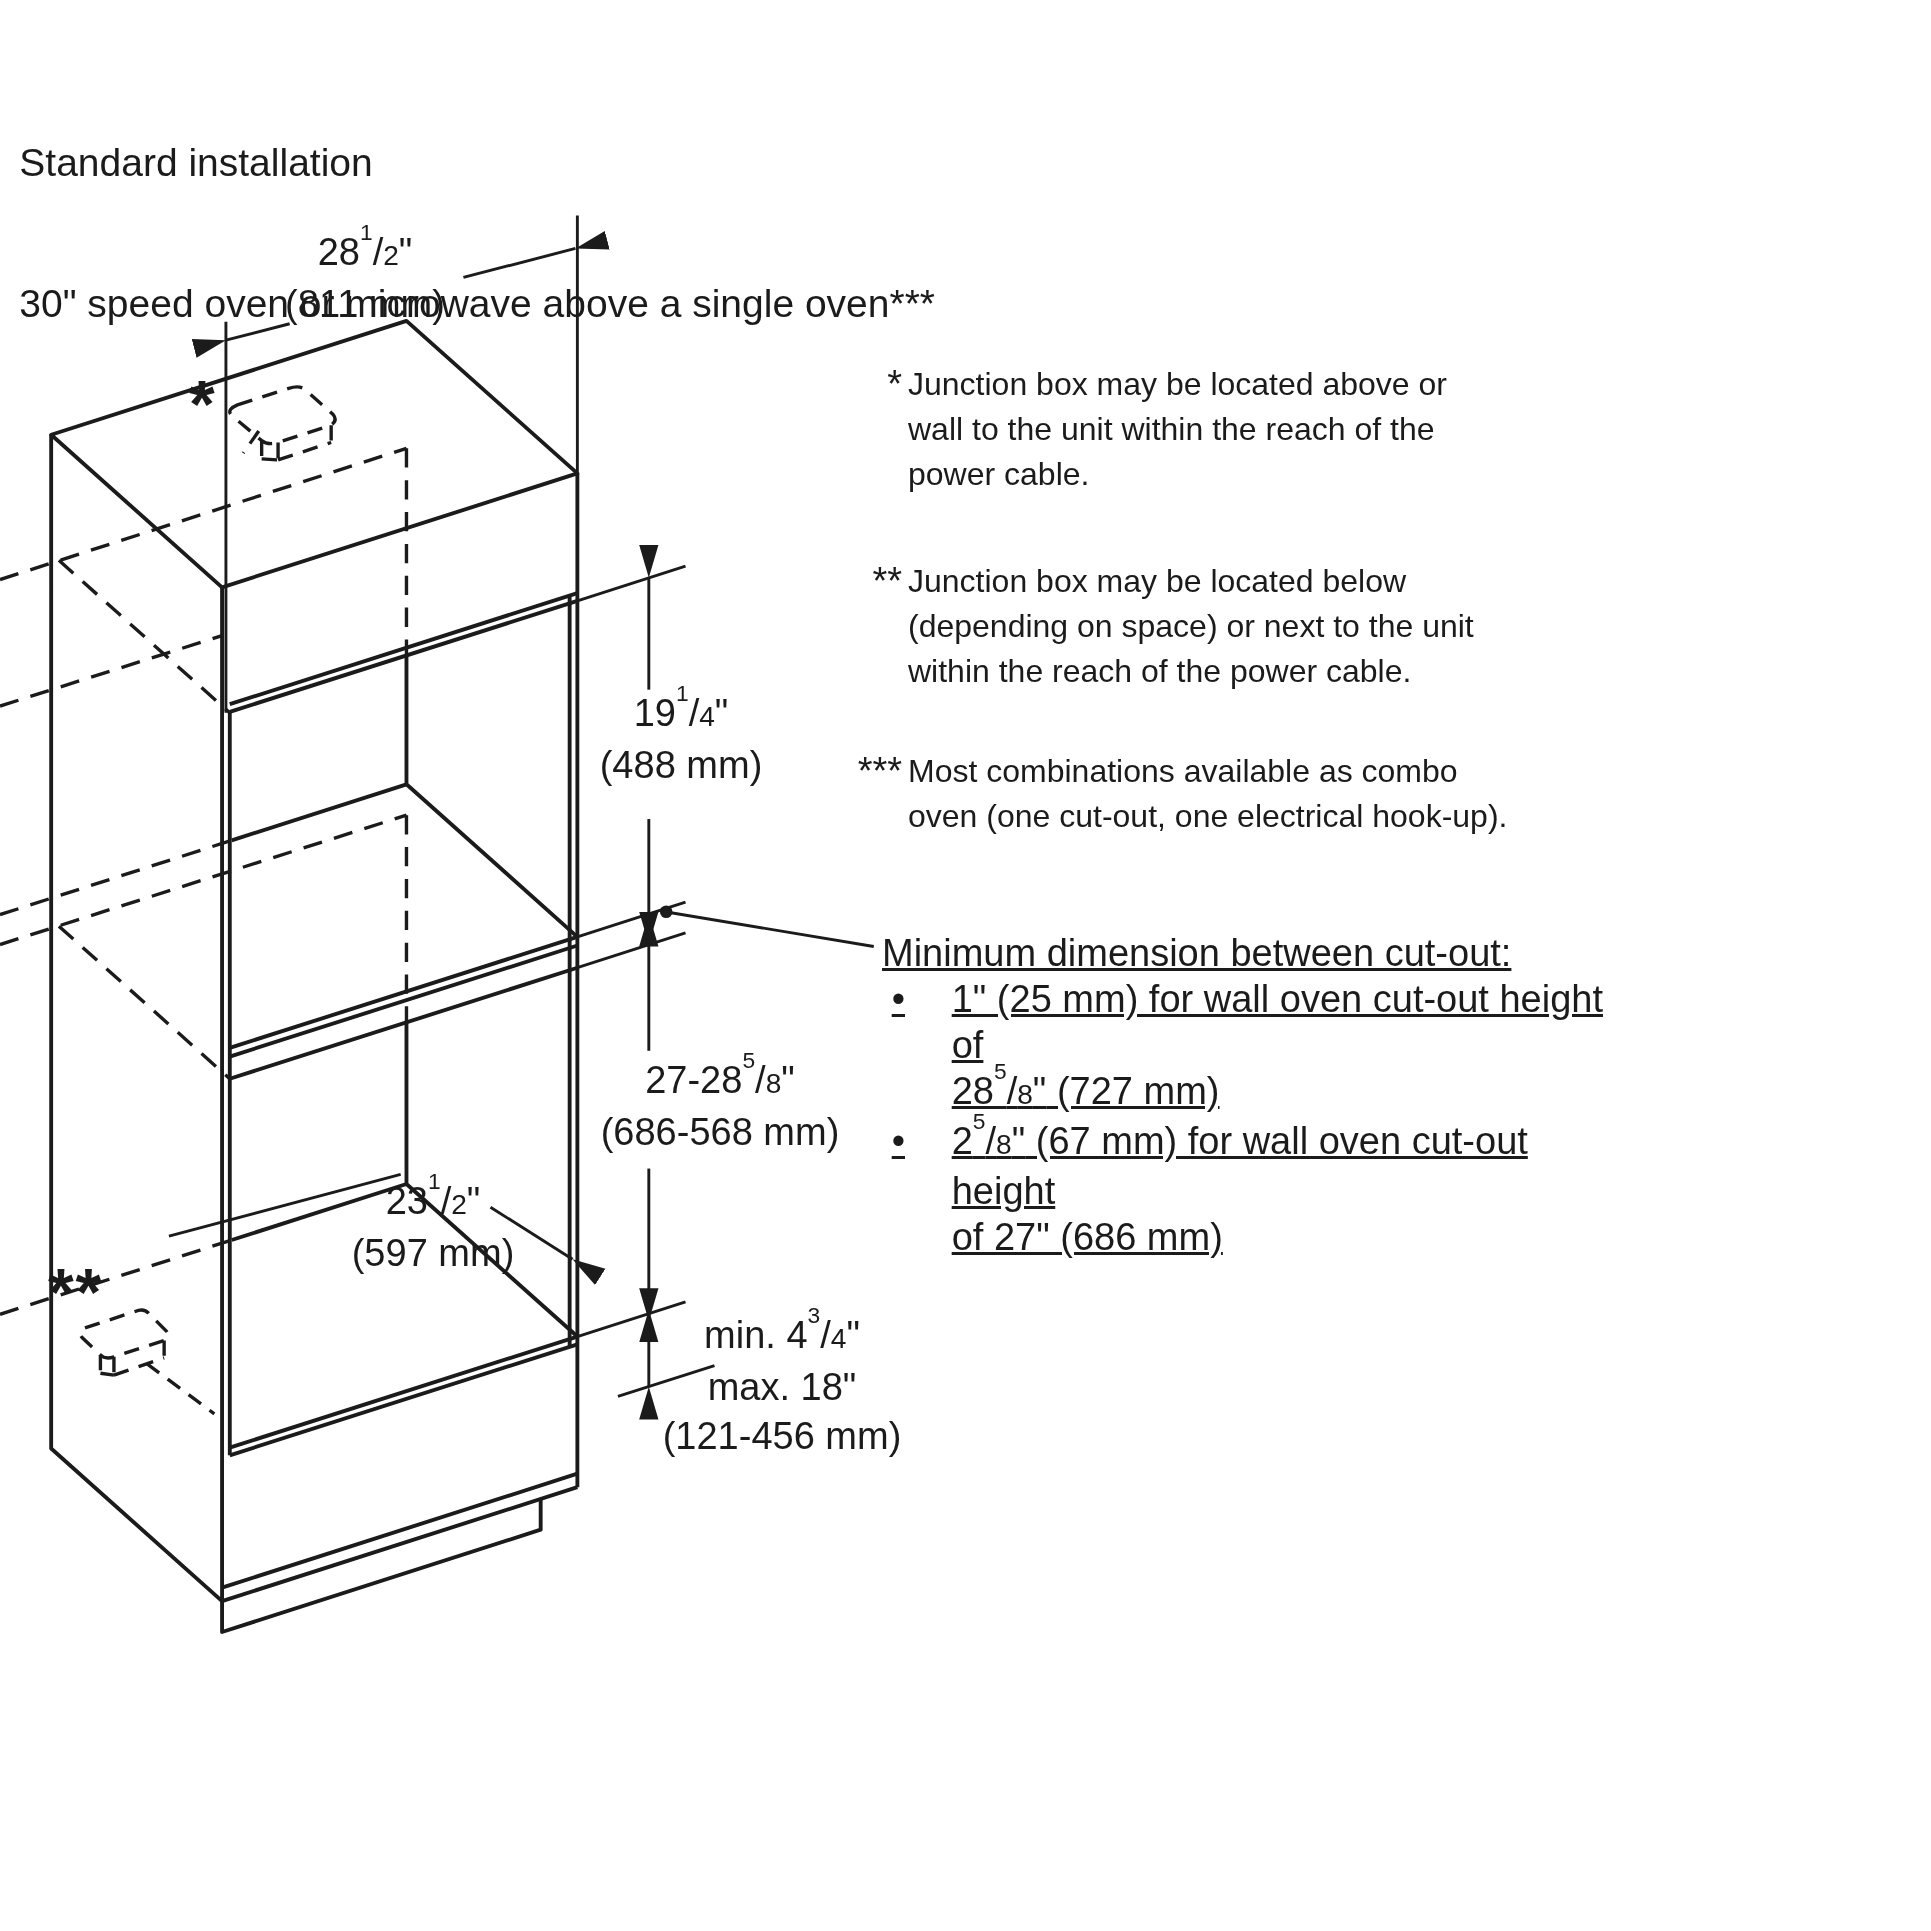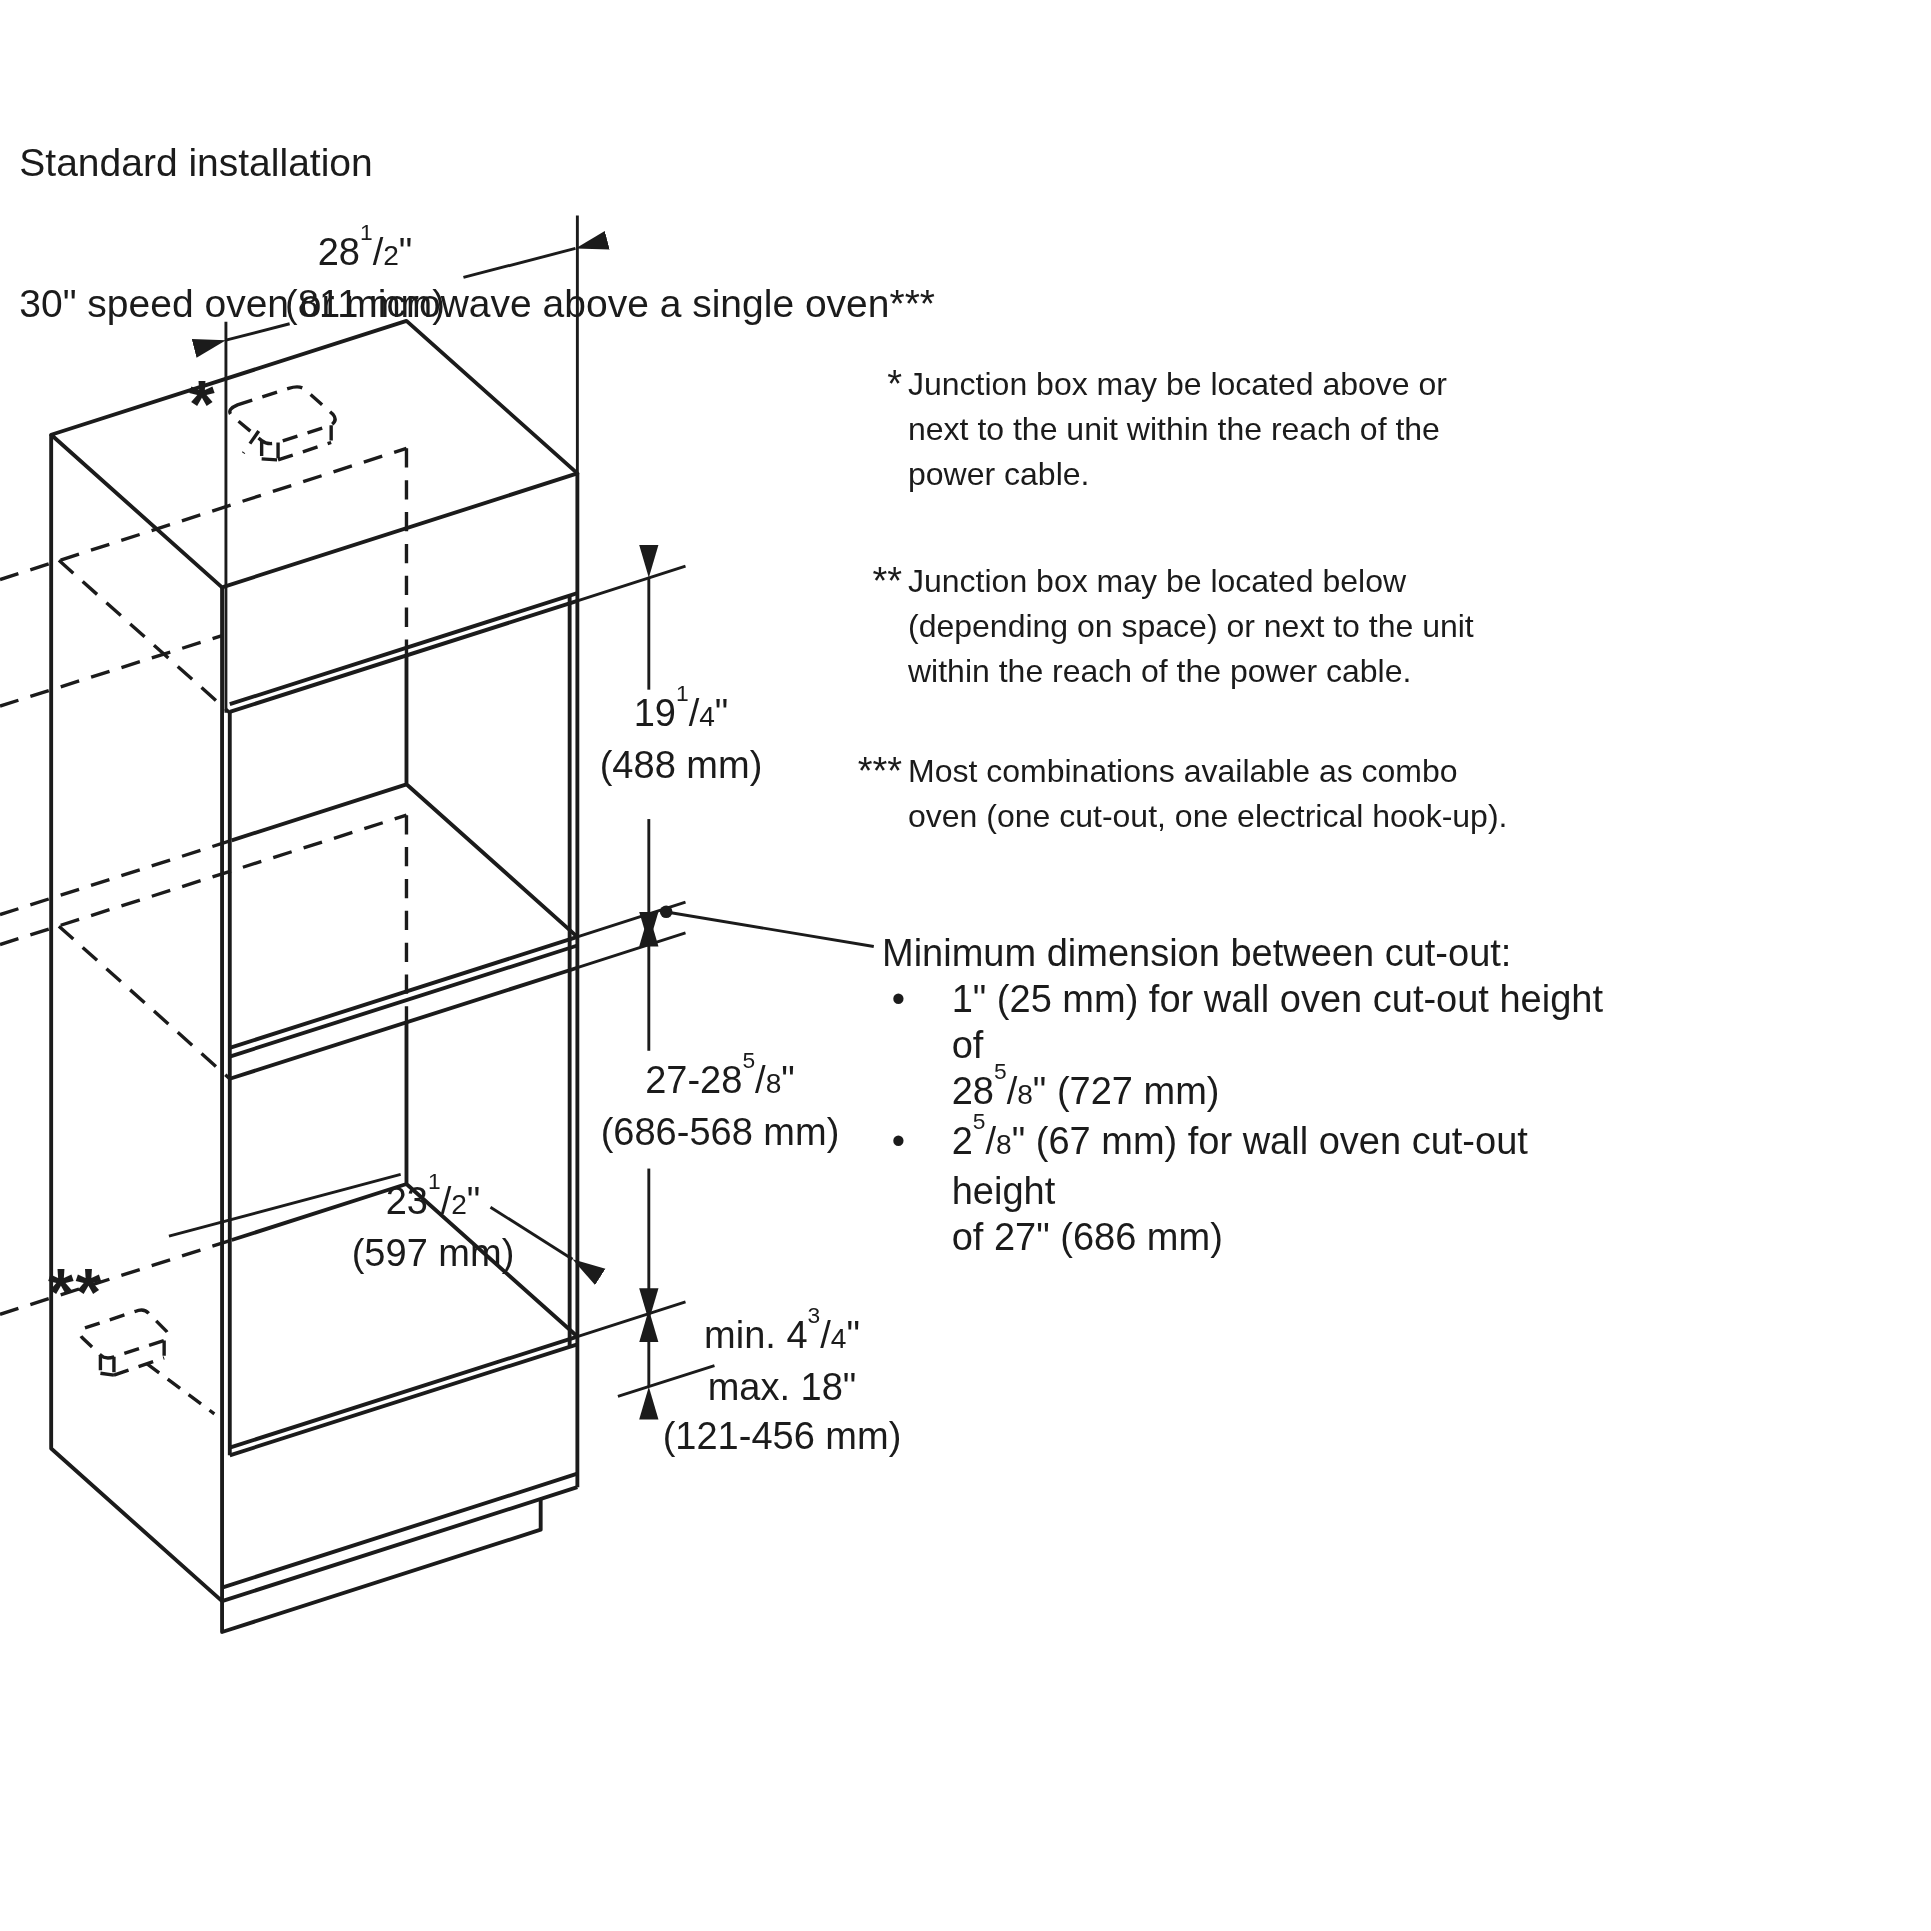--- a/index.html
+++ b/index.html
@@ -5,21 +5,21 @@
   html,body{margin:0;padding:0;background:#ffffff;}
   #page{position:relative;width:1931px;height:1931px;background:#ffffff;overflow:hidden;
         font-family:"Liberation Sans","DejaVu Sans",sans-serif;color:#1b1b1b;margin-top:37px;}
   #drawing-svg{position:absolute;left:0;top:0;width:1931px;height:1931px;}
   .abs{position:absolute;}
   .title{left:19.3px;top:7.7px;font-size:39px;line-height:47px;white-space:pre;}
   .dimlabel{font-size:38px;line-height:49px;text-align:center;transform:translateX(-50%);white-space:nowrap;}
   .star{font-weight:700;font-size:66px;line-height:66px;letter-spacing:1.9px;}
   .note-marker{position:absolute;left:817px;width:85px;text-align:right;font-size:38px;line-height:45px;}
   .note-text{position:absolute;left:908px;width:676px;font-size:32px;line-height:45px;}
-  .mindim{position:absolute;left:882px;top:893px;width:753px;font-size:38px;line-height:46px;}
+  .mindim{position:absolute;left:882px;top:893px;width:753px;font-size:38px;line-height:46px;text-decoration:underline;}
   .bullet-row{display:flex;}
   .bullet-dot{width:60px;padding-left:9.7px;}
   .bullet-text{flex:1;}
   .footer{position:absolute;right:166px;top:1871px;font-size:39px;}
   .fn{font-size:.6em;position:relative;top:-.5em;}
   .fd{font-size:.74em;}
   sup{line-height:0;}
 </style>
 </head>
 <body>
@@ -119,21 +119,21 @@
   <div class="abs dimlabel" style="left:782px;top:1274px;">
     <div><span>min. </span><span><span>4</span><sup class="fn">3</sup>/<span class="fd">4</span>"</span></div>
     <div>max. 18"</div>
     <div>(121-456 mm)</div>
   </div>
 
   <div>
     <span class="note-marker" style="top:325px;">*</span>
     <div class="note-text" style="top:325px;">
       <div>Junction box may be located above or</div>
-      <div>next to the unit within the reach of the</div>
+      <div>wall to the unit within the reach of the</div>
       <div>power cable.</div>
     </div>
   </div>
 
   <div>
     <span class="note-marker" style="top:522px;">**</span>
     <div class="note-text" style="top:522px;">
       <div>Junction box may be located below</div>
       <div>(depending on space) or next to the unit</div>
       <div>within the reach of the power cable.</div>

